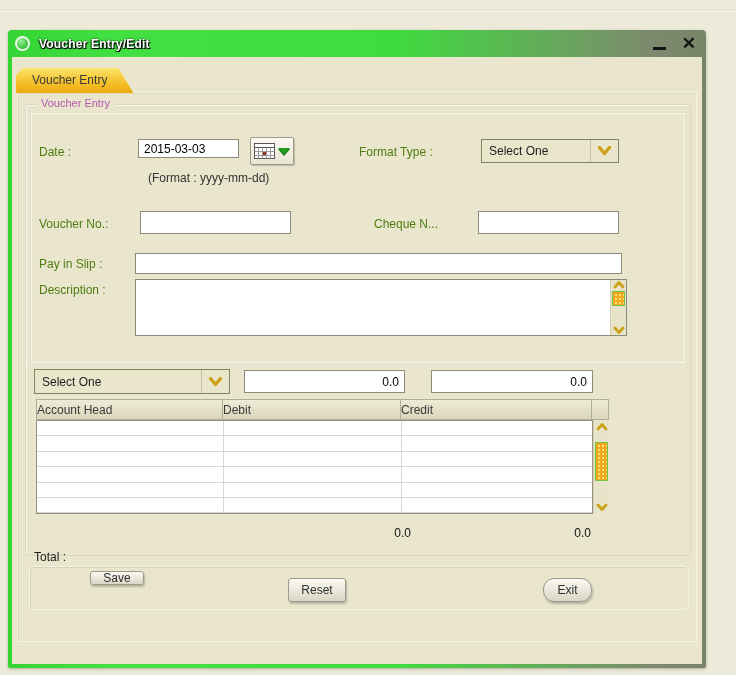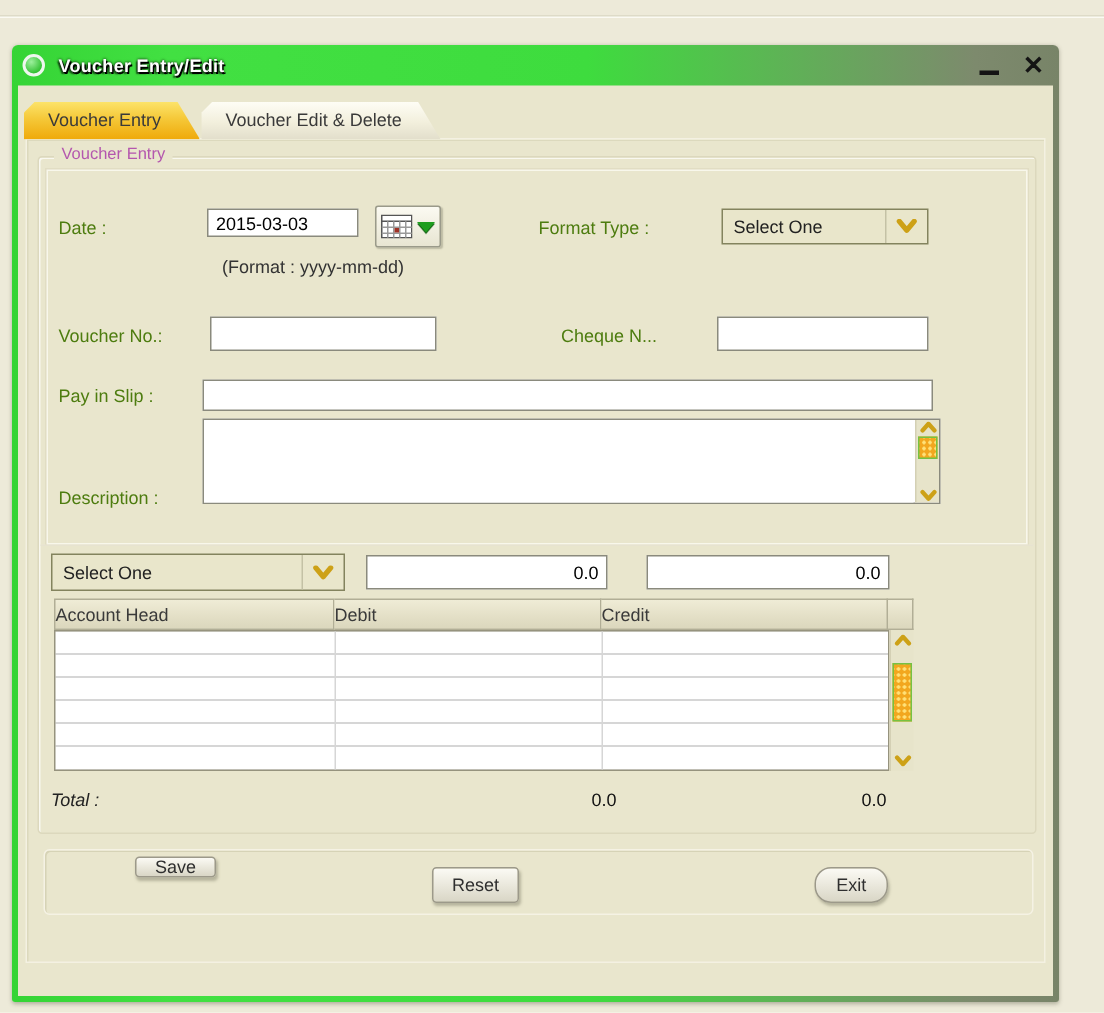--- a/index.html
+++ b/index.html
@@ -106,21 +106,20 @@
       <span class="win-btn">
         <span class="min-bar"></span>
       </span>
       <span class="win-btn close-x">✕</span>
     </div>
 
     <div class="window-body">
 
       <div class="tabs">
         <div class="tab active">Voucher Entry</div>
-        <div class="tab">Voucher Edit &amp; Delete</div>
       </div>
       <div class="tab-panel"></div>
 
       <div class="groupbox">
         <span class="group-label">Voucher Entry</span>
         <div class="inner-panel"></div>
 
         <span class="flabel" style="left:13px; top:40px;">Date :</span>
         <input class="tbox" style="left: 112px; top: 34px; width: 101px; height: 19px;" value="2015-03-03">
         <div class="calbtn" style="left:224px; top:32px; width:44px; height:28px;">
@@ -150,21 +149,21 @@
         <span class="flabel" style="left:122px; top:66px; color:#333;">(Format : yyyy-mm-dd)</span>
 
         <span class="flabel" style="left:13px; top:112px;">Voucher No.:</span>
         <input class="tbox" style="left: 114px; top: 106px; width: 151px; height: 23px;" value="">
         <span class="flabel" style="left:348px; top:112px;">Cheque N...</span>
         <input class="tbox" style="left: 452px; top: 106px; width: 141px; height: 23px;" value="">
 
         <span class="flabel" style="left:13px; top:152px;">Pay in Slip :</span>
         <input class="tbox" style="left: 109px; top: 148px; width: 487px; height: 21px;" value="">
 
-        <span class="flabel" style="left:13px; top:178px;margin-top:42px;">Description :</span>
+        <span class="flabel" style="left:13px; top:178px;">Description :</span>
         <div class="scrollpane" style="left:109px; top:174px; width:492px; height:57px;">
           <textarea style="position: absolute; left: 0px; top: 0px; width: 473px; height: 55px; border: none; resize: none; outline: none; font: 12px &quot;Liberation Sans&quot;, sans-serif; background: rgb(255, 255, 255);"></textarea>
           <div class="sbar" style="left:474px; top:0; width:16px; height:55px;">
             <span class="sb-chev" style="top:1px;">
               <svg width="12" height="8" viewBox="0 0 12 8">
                 <path d="M2 6 L6 1.5 L10 6" fill="none" stroke="#cda117" stroke-width="2.8" stroke-linecap="round" stroke-linejoin="round"></path>
               </svg>
             </span>
             <span class="sb-thumb" style="top:11px; height:15px;"></span>
             <span class="sb-chev" style="bottom:1px;">
@@ -205,21 +204,21 @@
             </svg>
           </span>
           <span class="sb-thumb" style="top:22px; height:39px;"></span>
           <span class="sb-chev" style="bottom:3px;">
             <svg width="12" height="8" viewBox="0 0 12 8">
               <path d="M2 2 L6 6.5 L10 2" fill="none" stroke="#cda117" stroke-width="2.8" stroke-linecap="round" stroke-linejoin="round"></path>
             </svg>
           </span>
         </div>
 
-        <span class="total-label" style="left:8px; top:421px;font-style:italic;">Total :</span>
+        <span class="total-label" style="left:8px; top:445px;">Total :</span>
         <span class="total-val" style="left:285px; top:421px;">0.0</span>
         <span class="total-val" style="left:465px; top:421px;">0.0</span>
       </div>
 
       <div class="btn-panel"></div>
       <div class="btn" style="left:78px; top:514px; width:54px; height:14px;">Save</div>
       <div class="btn" style="left:276px; top:521px; width:58px; height:24px;">Reset</div>
       <div class="btn" style="left:531px; top:521px; width:49px; height:24px;border-radius:11px;">Exit</div>
 
     </div>

